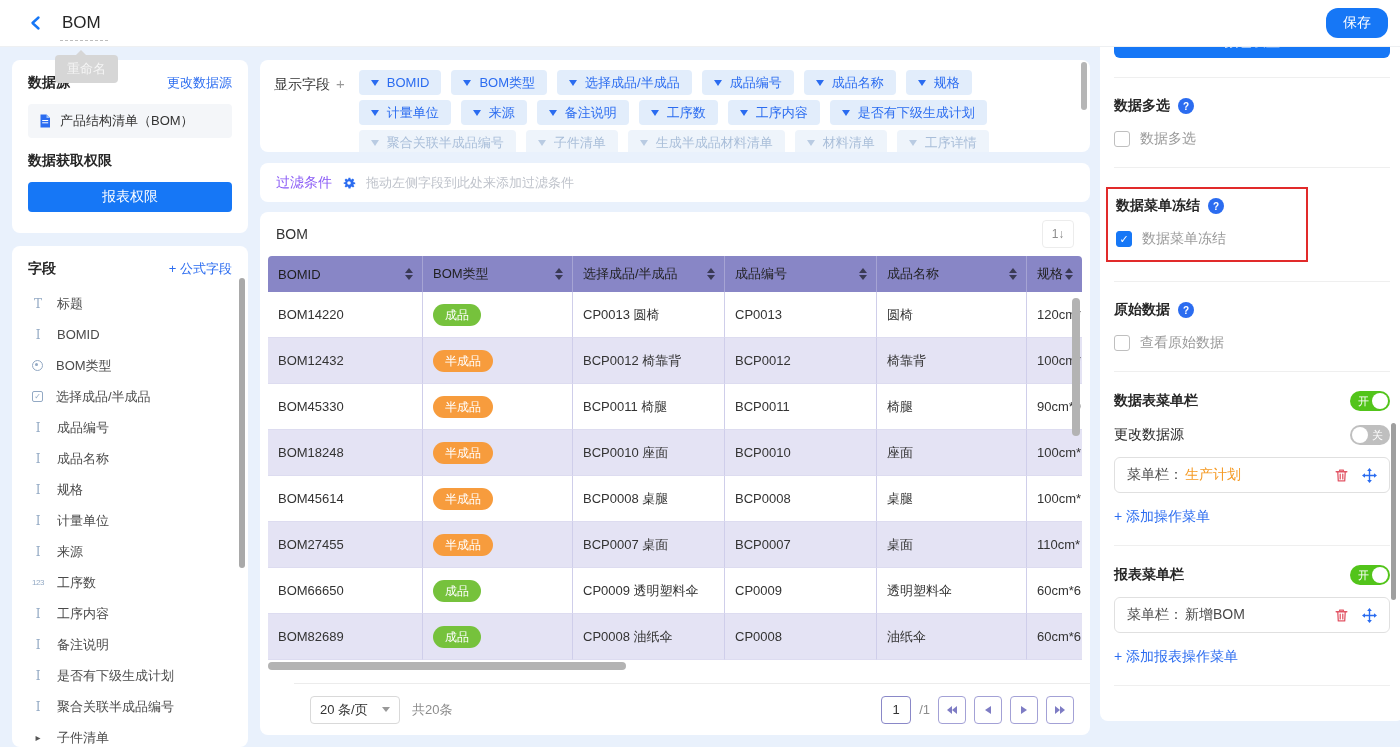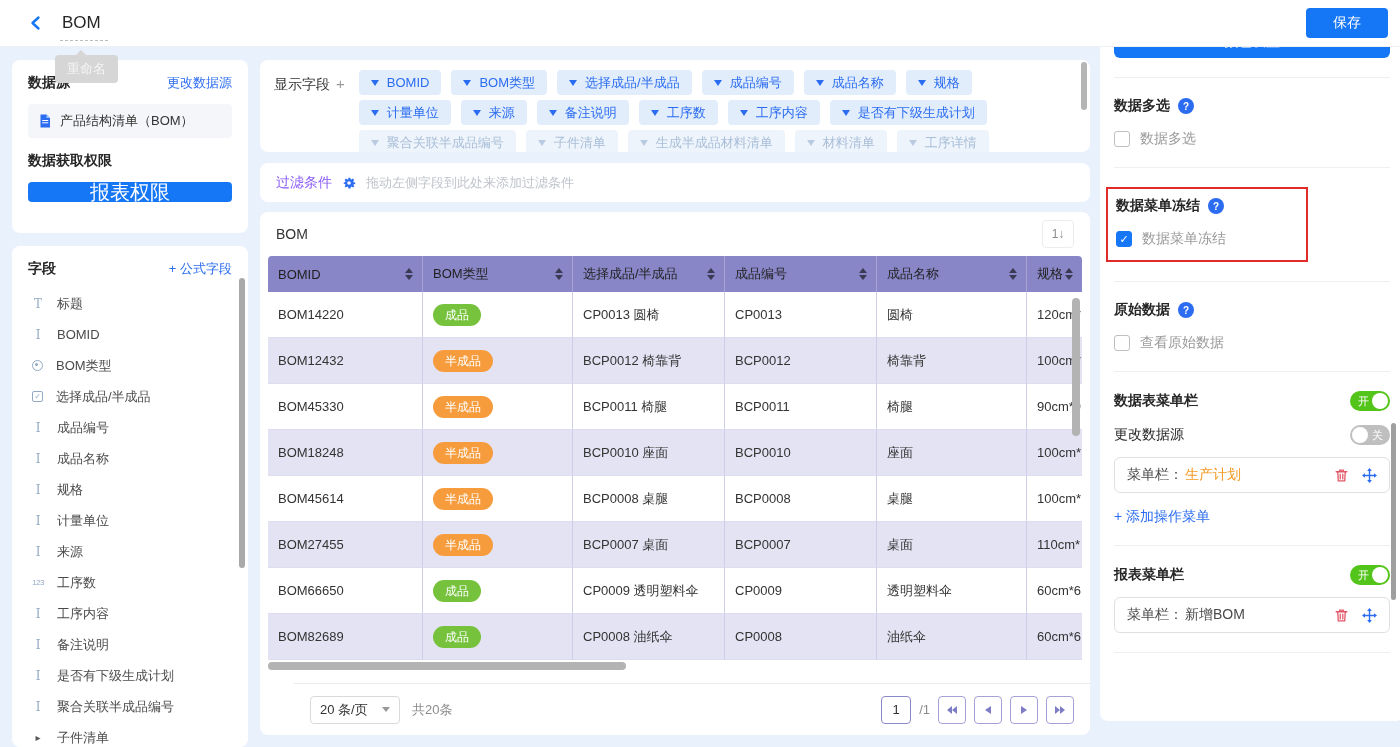--- a/index.html
+++ b/index.html
@@ -4,36 +4,36 @@
 <style>
   html,body{margin:0;padding:0;}
   body{font-family:"Liberation Sans","DejaVu Sans",sans-serif;}
   #app{position:relative;width:1400px;height:747px;background:var(--page_bg,#e9f1fc);overflow:hidden;}
 
   
   .topbar{position:absolute;left:0;top:0;width:1400px;height:47px;background:#fff;border-bottom:1px solid #eef0f2;display:flex;align-items:center;padding:0 12px 0 26px;box-sizing:border-box;z-index:5;}
   .back-btn{width:20px;height:20px;display:flex;align-items:center;justify-content:center;margin-right:16px;cursor:pointer;}
   .page-title{font-size:17px;color:#262626;position:relative;}
   .title-underline{position:absolute;left:60px;top:40px;width:48px;border-top:1px dashed #bdbdbd;}
-  .save-btn{margin-left:auto;width:82px;height:30px;background:var(--accent,#1677f6);border-radius:4px;color:#fff;font-size:14px;display:flex;align-items:center;justify-content:center;cursor:pointer;}
+  .save-btn{margin-left:auto;width:62px;height:30px;background:var(--accent,#1677f6);border-radius:12px;color:#fff;font-size:14px;display:flex;align-items:center;justify-content:center;cursor:pointer;}
   .rename-tooltip{position:absolute;left:55px;top:55px;background:#d6d6d6;color:#f5f5f5;font-size:13px;padding:5px 12px;border-radius:4px;z-index:6;}
   .rename-tooltip::before{content:"";position:absolute;top:-5px;left:20px;border-left:6px solid transparent;border-right:6px solid transparent;border-bottom:6px solid #d6d6d6;}
 
   
   .card{position:absolute;background:#fff;border-radius:8px;box-sizing:border-box;}
   .sb{position:absolute;background:#a9a9a9;border-radius:3px;}
 
   
   .ds-card{left:12px;top:60px;width:236px;height:173px;padding:14px 16px;}
   .row-between{display:flex;align-items:center;justify-content:space-between;}
   .panel-heading{font-size:14px;font-weight:bold;color:#262626;}
   .blue-link{font-size:13px;color:var(--link,#2b6cf0);cursor:pointer;}
   .source-box{margin-top:12px;height:34px;background:#f4f6f9;border-radius:4px;display:flex;align-items:center;gap:8px;padding:0 10px;font-size:13px;color:#333;}
   .perm-heading{margin-top:14px;}
-  .perm-btn{margin-top:12px;height:20px;background:var(--accent,#1677f6);border-radius:4px;color:#fff;font-size:20px;display:flex;align-items:center;justify-content:center;cursor:pointer;}
+  .perm-btn{margin-top:12px;height:30px;background:var(--accent,#1677f6);border-radius:4px;color:#fff;font-size:14px;display:flex;align-items:center;justify-content:center;cursor:pointer;}
 
   .fields-card{left:12px;top:246px;width:236px;height:501px;padding:14px 16px;overflow:hidden;}
   #field-list{margin-top:10px;}
   .field-item{display:flex;align-items:center;gap:9px;height:31px;font-size:13px;color:#4a4a4a;cursor:grab;white-space:nowrap;}
   .fi{width:20px;min-width:20px;text-align:center;color:#93a9c4;font-size:12px;display:flex;align-items:center;justify-content:center;}
   .fi-glyph{font-family:"DejaVu Serif","Liberation Serif",serif;}
   .fi-num{font-size:8px;letter-spacing:-0.5px;}
   .fi-dark{color:#555;font-size:10px;}
   .fi-radio{width:11px;min-width:11px;height:11px;border:1.2px solid #93a9c4;border-radius:50%;margin:0 4px;position:relative;box-sizing:border-box;}
   .fi-radio::after{content:"";position:absolute;left:2.3px;top:2.3px;width:3px;height:3px;border-radius:50%;background:#93a9c4;}
@@ -572,18 +572,19 @@
               <svg width="15" height="15" viewBox="0 0 14 14">
                 <path d="M7 2.6v8.8M2.6 7h8.8" stroke="#2b6cf0" stroke-width="1.3"></path>
                 <polygon points="7,0 4.8,2.8 9.2,2.8" fill="#2b6cf0"></polygon>
                 <polygon points="7,14 4.8,11.2 9.2,11.2" fill="#2b6cf0"></polygon>
                 <polygon points="0,7 2.8,4.8 2.8,9.2" fill="#2b6cf0"></polygon>
                 <polygon points="14,7 11.2,4.8 11.2,9.2" fill="#2b6cf0"></polygon>
               </svg>
             </span>
         </span>
       </div>
+      <div class="add-link">+ 添加报表操作菜单</div>
     </div>
     <hr class="divider">
   </div>
 
   <div class="sb sb-rightpage" style="position:absolute;background:#9f9f9f;"></div>
 </div>
 
 </body></html>

